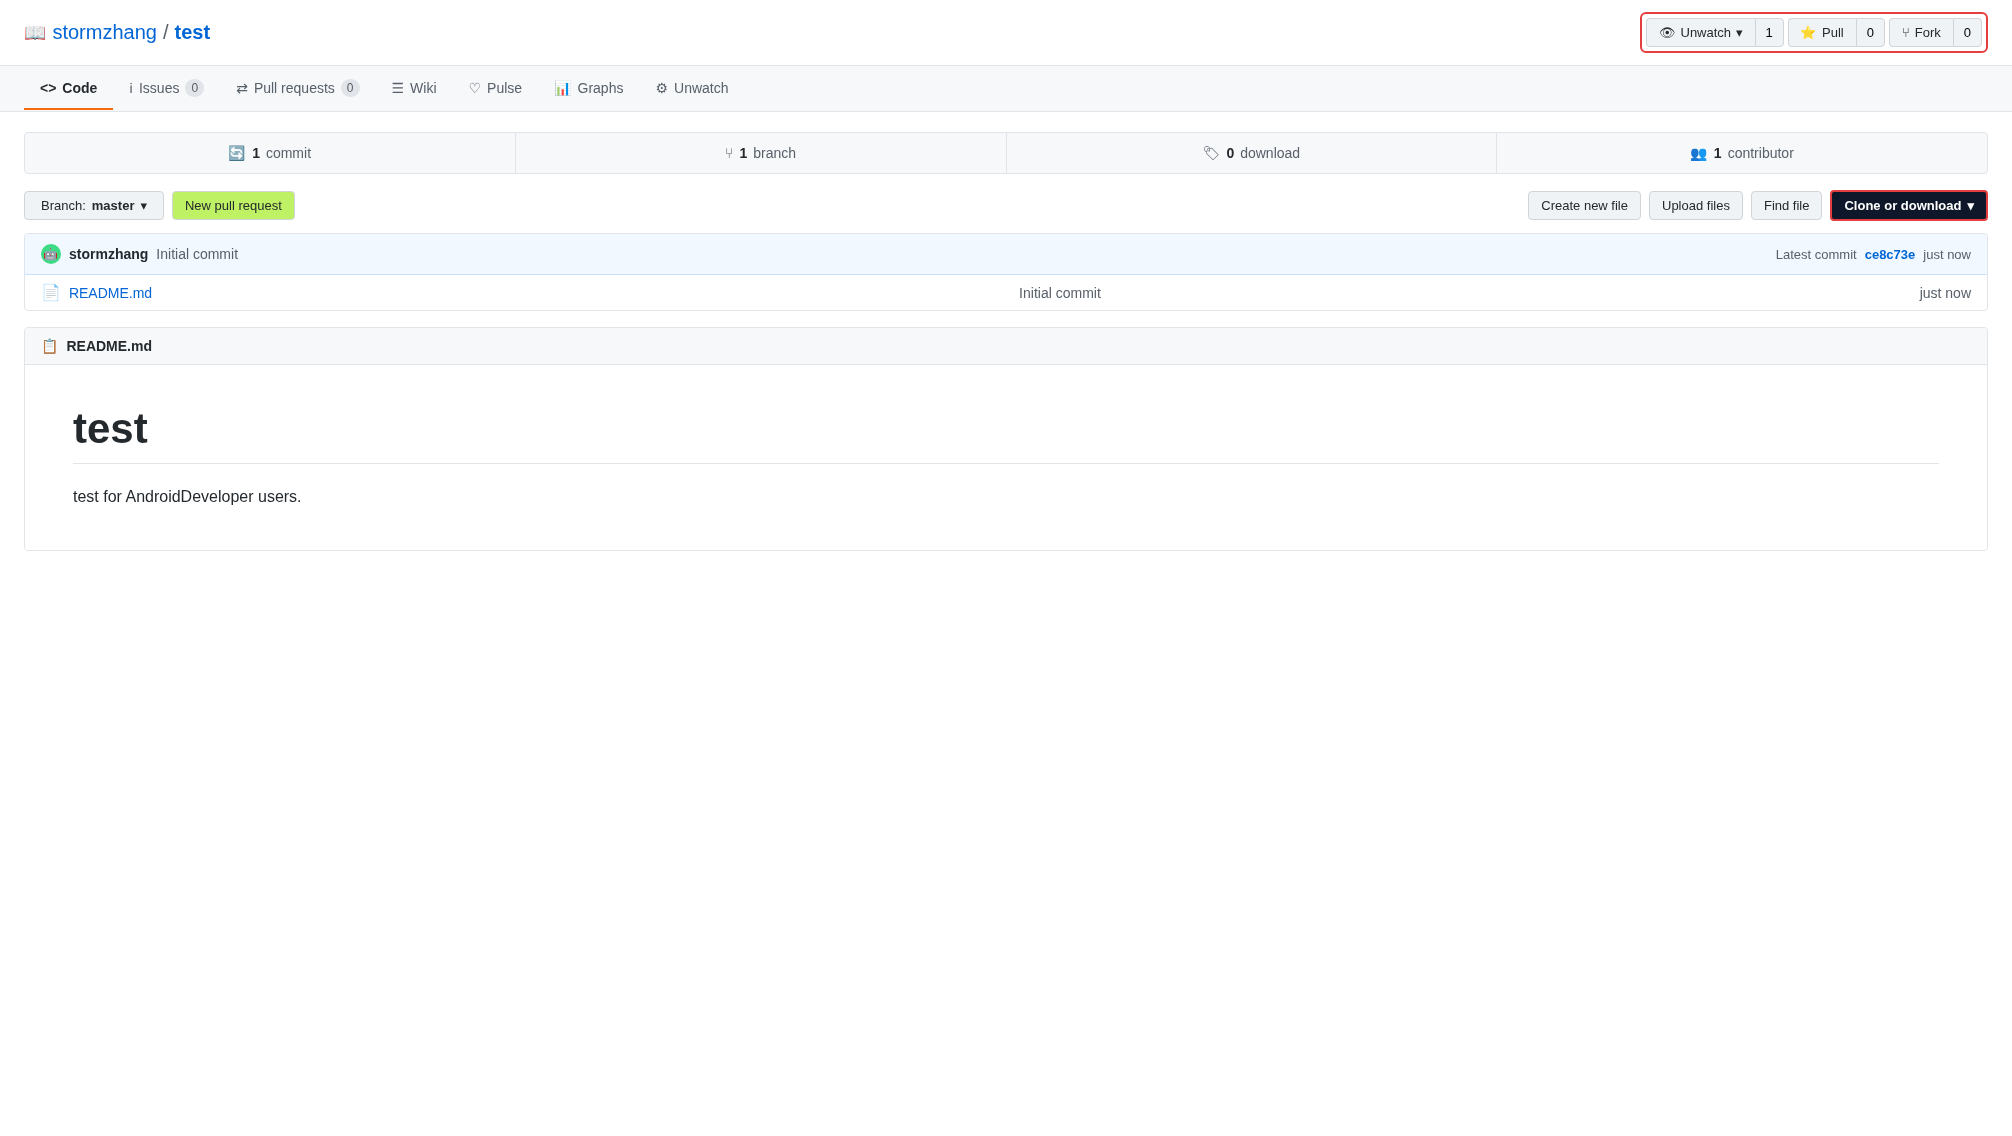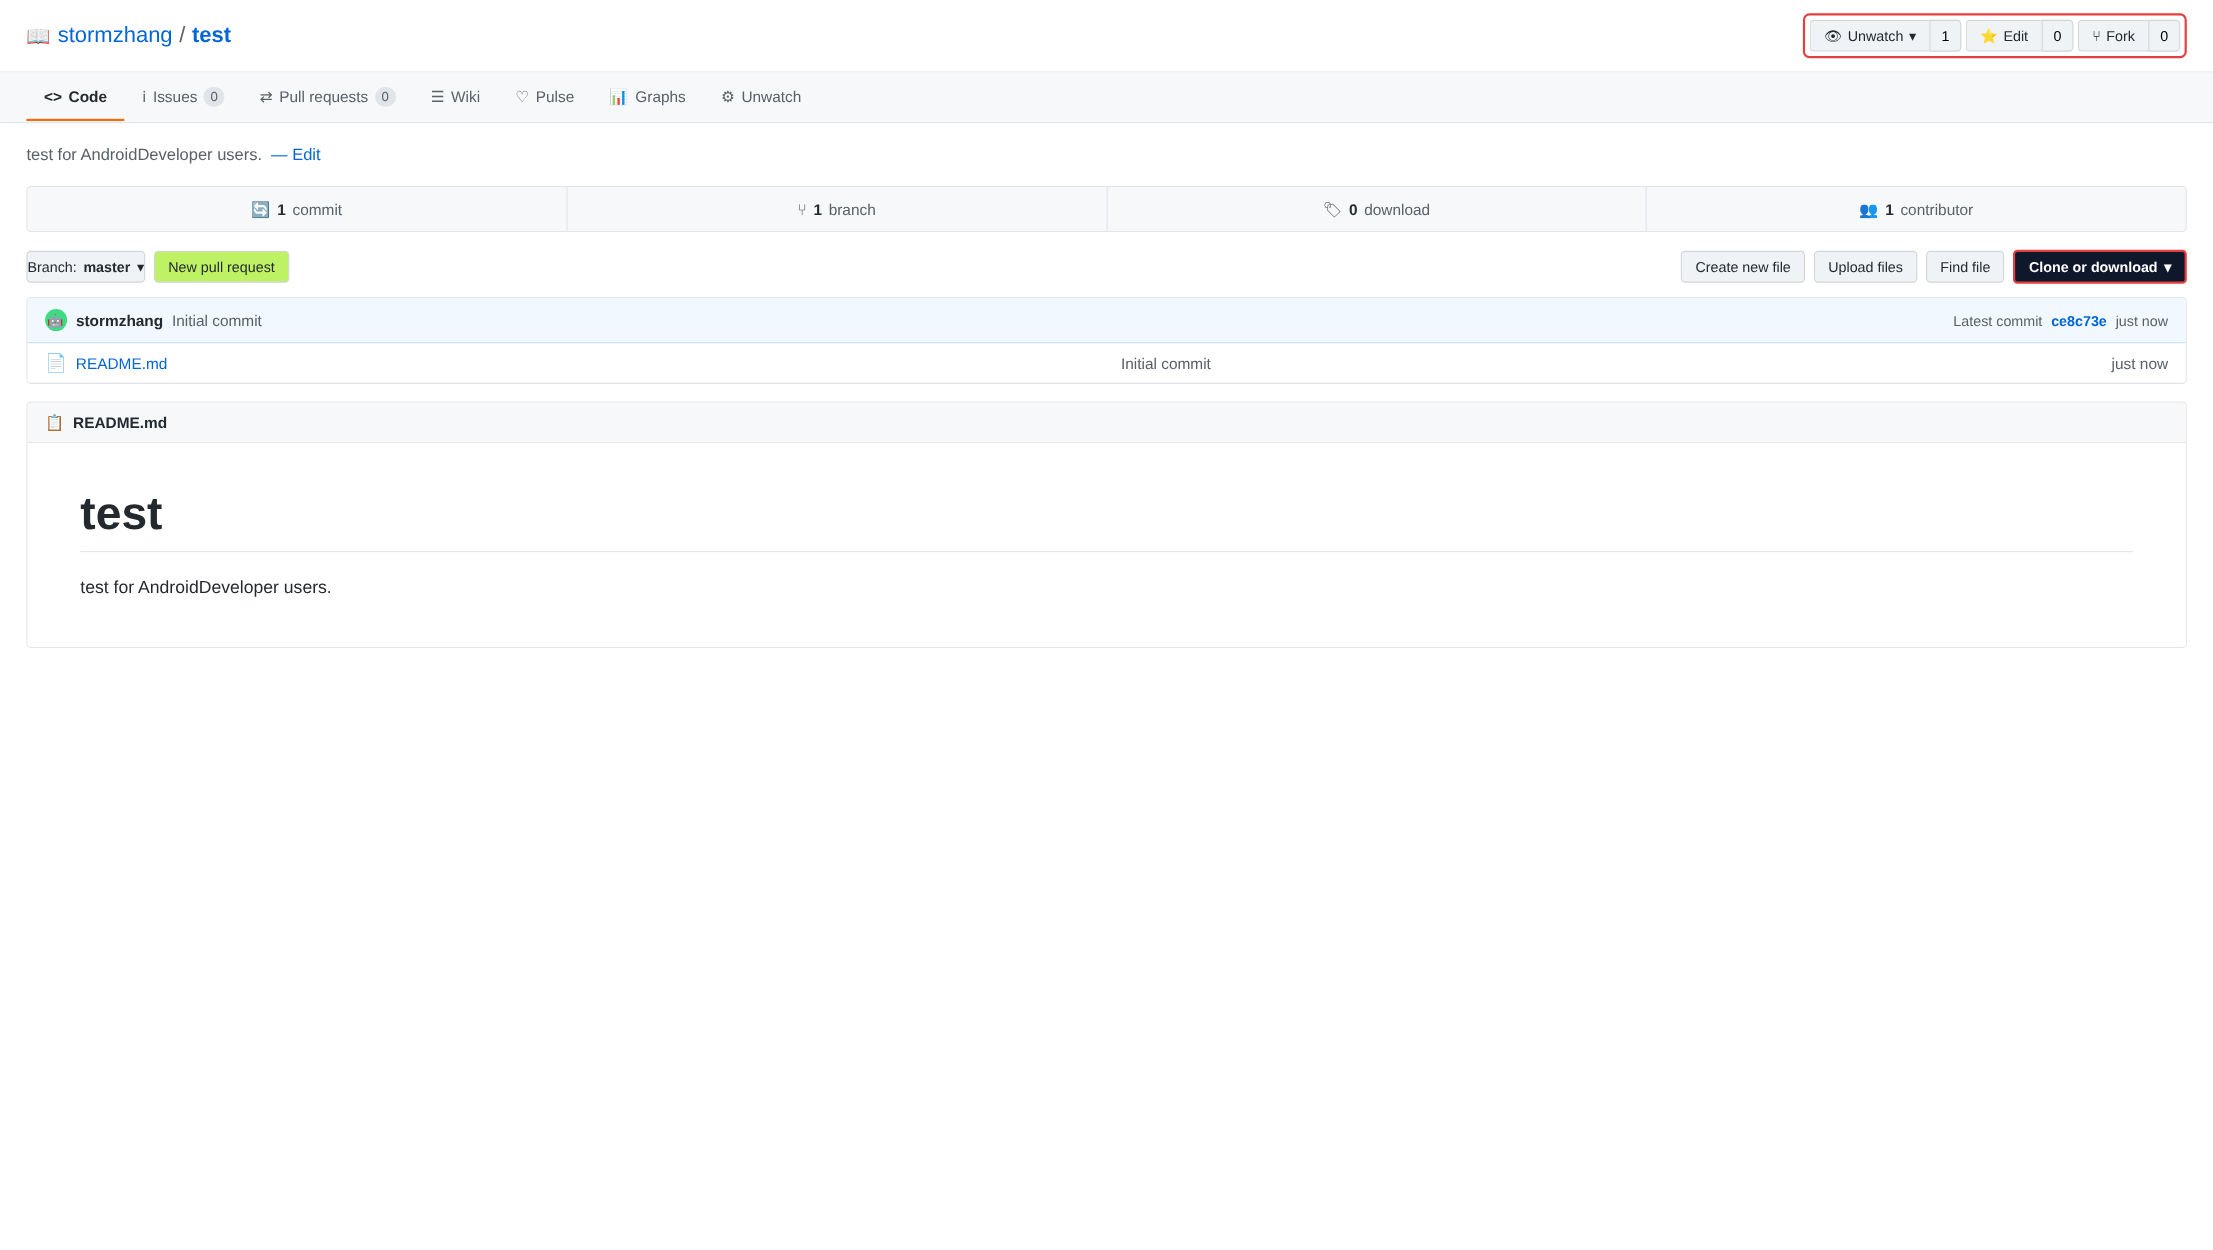--- a/index.html
+++ b/index.html
@@ -160,21 +160,21 @@
     }
     .actions-left {
       display: flex;
       align-items: center;
       gap: 8px;
     }
     .branch-select {
       display: flex;
       align-items: center;
       gap: 6px;
-      padding: 6px 0;
+      padding: 6px 16px;
       background: #eff3f6;
       border: 1px solid #d1d5da;
       border-radius: 4px;
       cursor: pointer;
       font-size: 13px;
     }
     .new-pr-btn {
       padding: 6px 12px;
       background: #bef264;
       border: 1px solid #d1d5da;
@@ -338,21 +338,21 @@
         <span>👁</span>
         <span>Unwatch</span>
         <span>▾</span>
       </button>
       <button class="action-btn-count">1</button>
     </div>
 
     <div class="action-btn-group">
       <button class="action-btn action-btn-main">
         <span>⭐</span>
-        <span>Edit</span>
+        <span>Pull</span>
       </button>
       <button class="action-btn-count">0</button>
     </div>
 
     <div class="action-btn-group">
       <button class="action-btn action-btn-main">
         <span>⑂</span>
         <span>Fork</span>
       </button>
       <button class="action-btn-count">0</button>
@@ -388,24 +388,20 @@
     <span>Graphs</span>
   </a>
   <a class="tab-item">
     <span>⚙</span>
     <span>Unwatch</span>
   </a>
 </nav>
 
 <div class="main-content">
 
-  <p class="repo-description">
-    <span>test for AndroidDeveloper users.</span>
-    <a class="edit-link">— Edit</a>
-  </p>
 
   <div class="stats-bar">
     <div class="stat-item">
       <span>🔄</span>
       <span class="stat-number">1</span>
       <span>commit</span>
     </div>
     <div class="stat-item">
       <span>⑂</span>
       <span class="stat-number">1</span>

